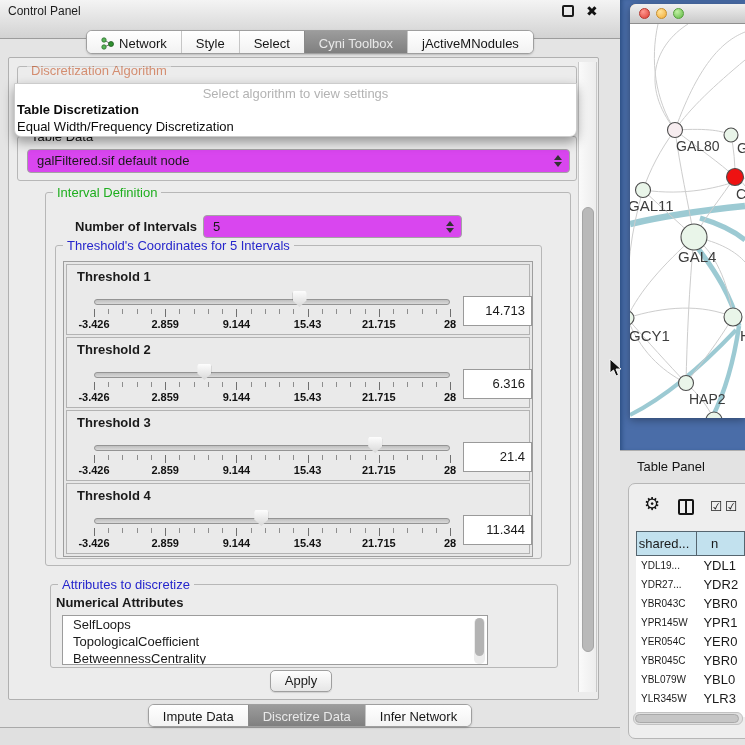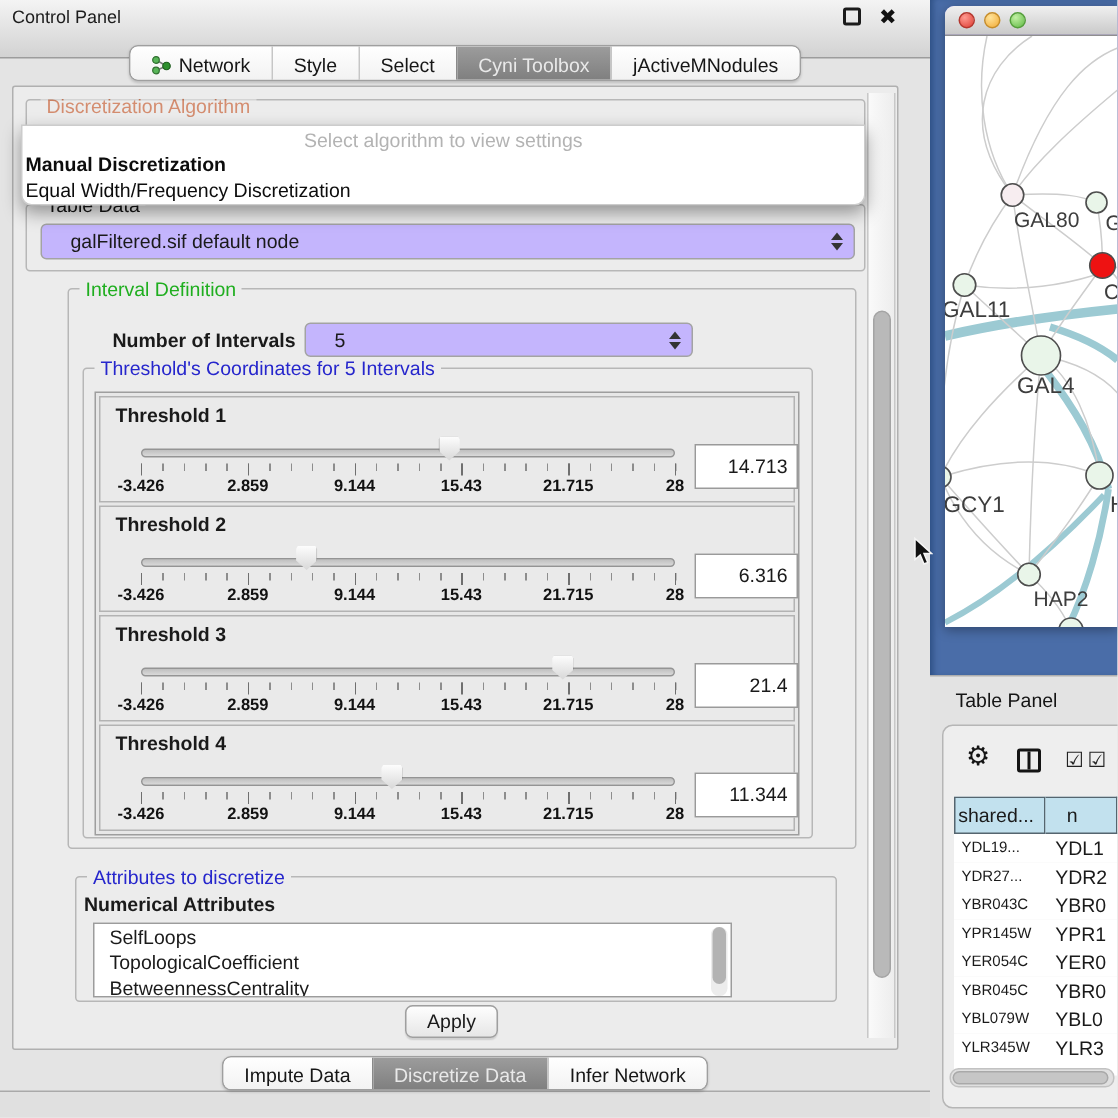--- a/index.html
+++ b/index.html
@@ -25,21 +25,21 @@
   #content-panel { position:absolute; left:8px; top:57px; width:591px; height:643px; background:#ececec; border:1px solid #b0b0b0; border-radius:2px; }
 
   
   .group { position:absolute; border:1px solid #b7b7b7; border-radius:3px; }
   .gtitle { position:absolute; font-size:13px; background:#ececec; padding:0 4px; white-space:nowrap; }
   .gtitle.green { color:var(--group_title_green,#1fae1f); }
   .gtitle.blue  { color:var(--group_title_blue,#2626cc); }
 
   #algo-group  { left:17px; top:66px; width:560px; height:67px; }
   #algo-title  { left:27px; top:63px; color:#c2410c; opacity:.55; }
-  .combo { position:absolute; background:#c4b5fd; border:1px solid #a3a3a3; border-radius:4px; font-size:13px; line-height:22px; padding-left:19px; white-space:nowrap; overflow:hidden; }
+  .combo { position:absolute; background:#d946ef; border:1px solid #a3a3a3; border-radius:4px; font-size:13px; line-height:22px; padding-left:9px; white-space:nowrap; overflow:hidden; }
   #algo-combo { left:27px; top:96px; width:544px; height:24px; box-shadow:0 0 0 3px rgba(92,150,214,.7); border-color:#6d9bd0; }
   .steppers { position:absolute; right:7px; top:0; bottom:0; display:flex; flex-direction:column; justify-content:center; gap:2px; }
   .tri-up { width:0; height:0; border-left:4px solid transparent; border-right:4px solid transparent; border-bottom:5px solid #333; }
   .tri-dn { width:0; height:0; border-left:4px solid transparent; border-right:4px solid transparent; border-top:5px solid #333; }
 
   #popup { position:absolute; left:14px; top:83px; width:563px; height:54px; background:#fff; border:1px solid #cicaca; border:1px solid #cccccc; border-radius:0 0 7px 7px; box-shadow:0 5px 12px rgba(0,0,0,.38); z-index:40; }
   #popup-prompt { display:block; text-align:center; color:#b3b3b3; font-size:13px; padding-top:2px; height:17px; }
   .popup-opt { display:block; font-size:13px; height:17px; line-height:17px; padding-left:2px; color:#0c0c0c; white-space:nowrap; }
   .popup-opt.first { font-weight:bold; }
 
@@ -79,21 +79,21 @@
   #attr-sb { position:absolute; right:2px; top:2px; width:11px; height:46px; background:#ececec; border-radius:5px; }
   #attr-sb-thumb { position:absolute; left:1px; top:0; width:9px; height:38px; background:#b3b3b3; border-radius:5px; }
 
   #main-sb { position:absolute; left:578px; top:62px; width:19px; height:630px; background:linear-gradient(to right,#fafafa,#ededed); border-left:1px solid #c8c8c8; border-right:1px solid #c8c8c8; }
   #main-sb-thumb { position:absolute; left:3px; top:145px; width:12px; height:445px; background:#b9b9b9; border:1px solid #a4a4a4; border-radius:7px; }
 
   #apply-btn { position:absolute; left:270px; top:670px; width:62px; height:22px; background:linear-gradient(#fefefe,#e6e6e6); border:1px solid #9f9f9f; border-radius:5px; font-size:13px; text-align:center; line-height:20px; box-shadow:0 1px 1px rgba(0,0,0,.12); }
 
   
   #desktop-blue { position:absolute; left:620px; top:0; width:125px; height:450px; background:var(--desktop_blue,#4a6da8); box-shadow:inset 4px 0 4px -2px #2d4f83; }
-  #net-window { position:absolute; left:630px; top:4px; width:115px; height:414px; background:#c4b5fd; border-radius:6px 0 0 0; overflow:hidden; box-shadow:0 2px 8px rgba(0,0,0,.35); }
+  #net-window { position:absolute; left:630px; top:4px; width:115px; height:414px; background:#fdba74; border-radius:6px 0 0 0; overflow:hidden; box-shadow:0 2px 8px rgba(0,0,0,.35); }
   #net-titlebar { position:absolute; left:0; top:0; width:100%; height:20px; background:linear-gradient(#f0f0f0,#c9c9c9); border-bottom:1px solid #8f8f8f; }
   .dot { position:absolute; top:4px; width:11px; height:11px; border-radius:50%; }
   #dot-red   { left:9px;  background:radial-gradient(circle at 35% 30%,#ff9a90,#dd3c33); border:1px solid #b4372e; }
   #dot-yellow{ left:26px; background:radial-gradient(circle at 35% 30%,#ffe39a,#f2ab36); border:1px solid #c68d2b; }
   #dot-green { left:43px; background:radial-gradient(circle at 35% 30%,#c2f0a4,#5fb944); border:1px solid #559e3c; }
   #net-canvas { position:absolute; left:0; top:20px; width:115px; height:394px; background:#fff; }
   #net-canvas svg { display:block; }
   .edge { fill:none; stroke:var(--edge_gray,#cdcdcd); stroke-width:1; }
   .teal { fill:none; stroke:var(--edge_teal,#9ccad3); }
   #net-nodes circle { stroke:#4e4e4e; stroke-width:1.1; }
@@ -175,21 +175,21 @@
   <div id="tabledata-combo" class="combo">
     <span>galFiltered.sif default node</span>
     <span class="steppers">
         <i class="tri-up"></i>
         <i class="tri-dn"></i>
       </span>
   </div>
 
   <div id="popup">
     <span id="popup-prompt">Select algorithm to view settings</span>
-    <span class="popup-opt first">Manual Discretization</span>
+    <span class="popup-opt first">Table Discretization</span>
     <span class="popup-opt">Equal Width/Frequency Discretization</span>
   </div>
 
   <div id="interval-group" class="group"></div>
   <span id="interval-title" class="gtitle green">Interval Definition</span>
   <span id="num-label">Number of Intervals</span>
   <div id="num-combo" class="combo">
     <span>5</span>
     <span class="steppers">
         <i class="tri-up"></i>

